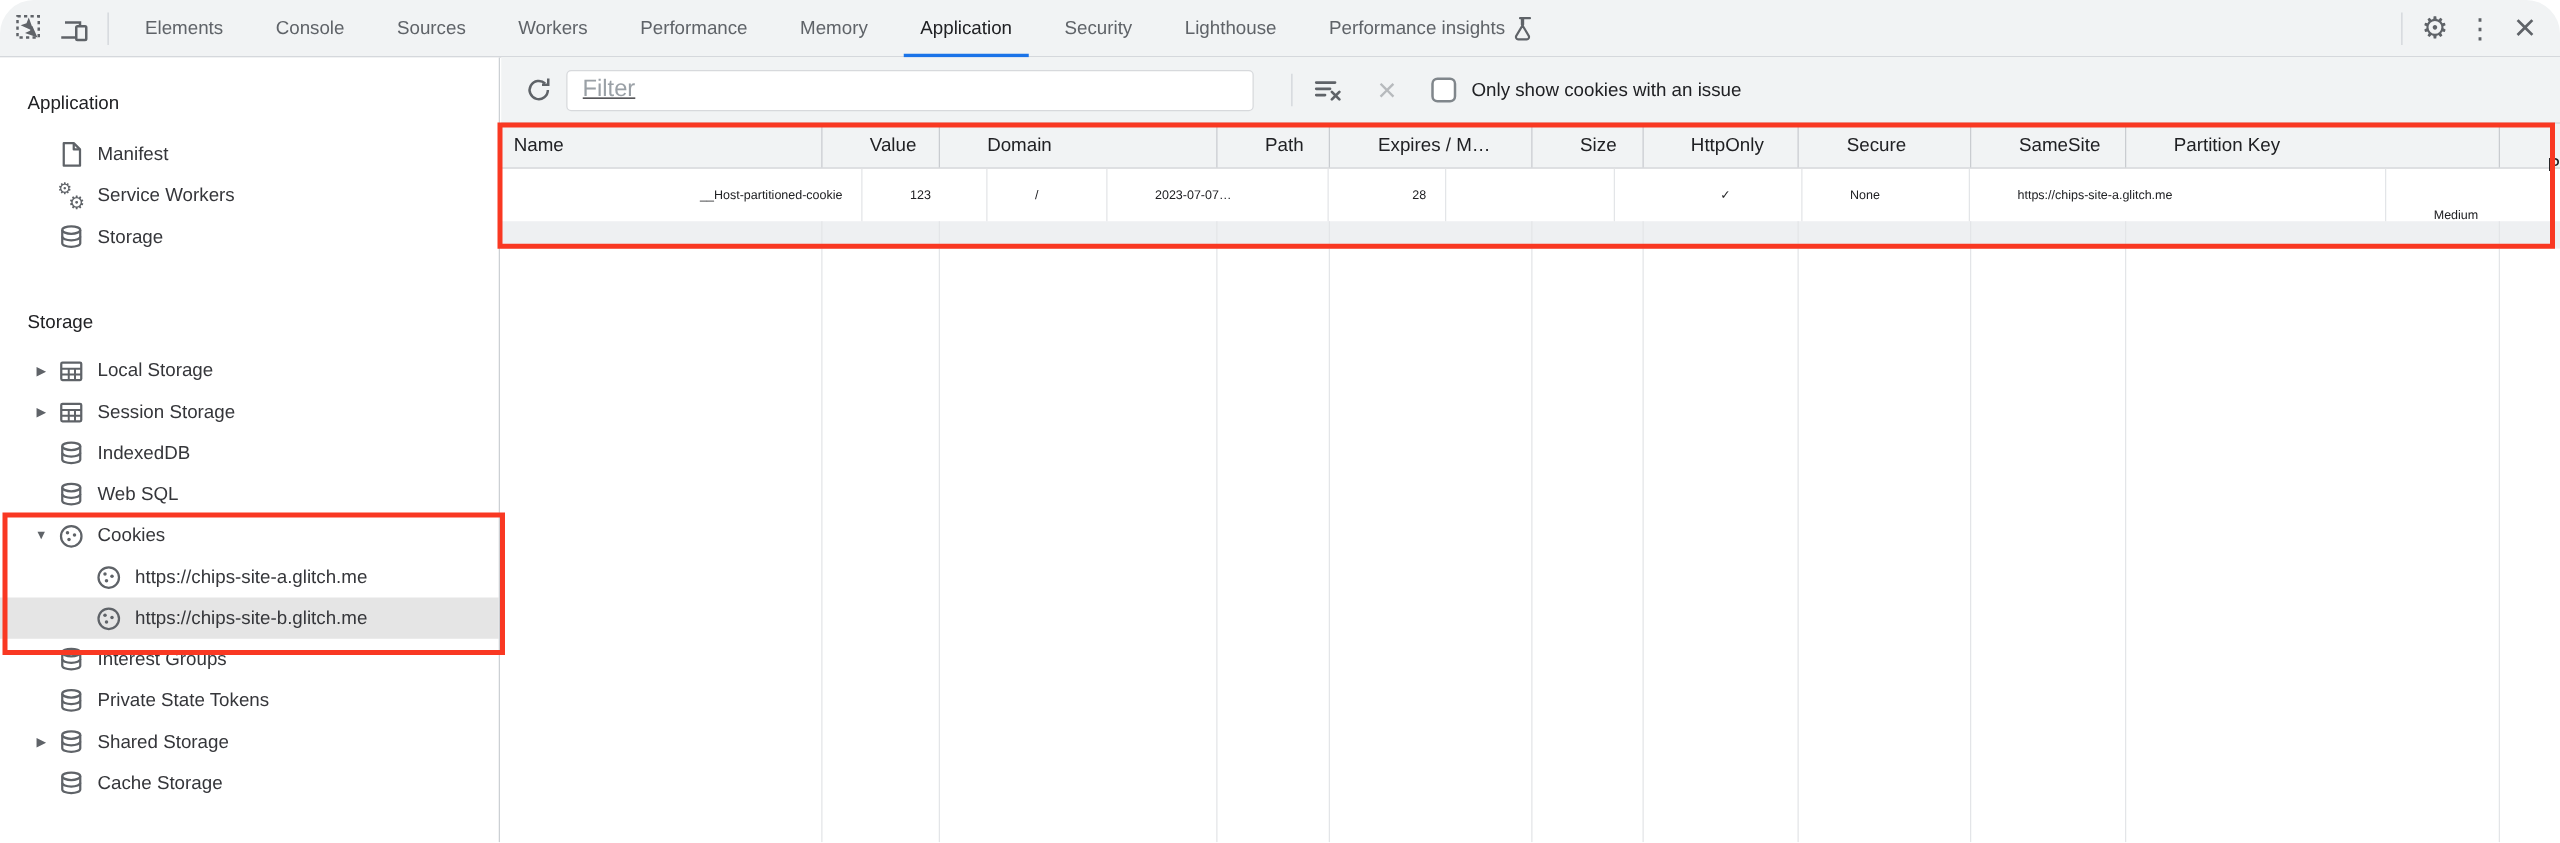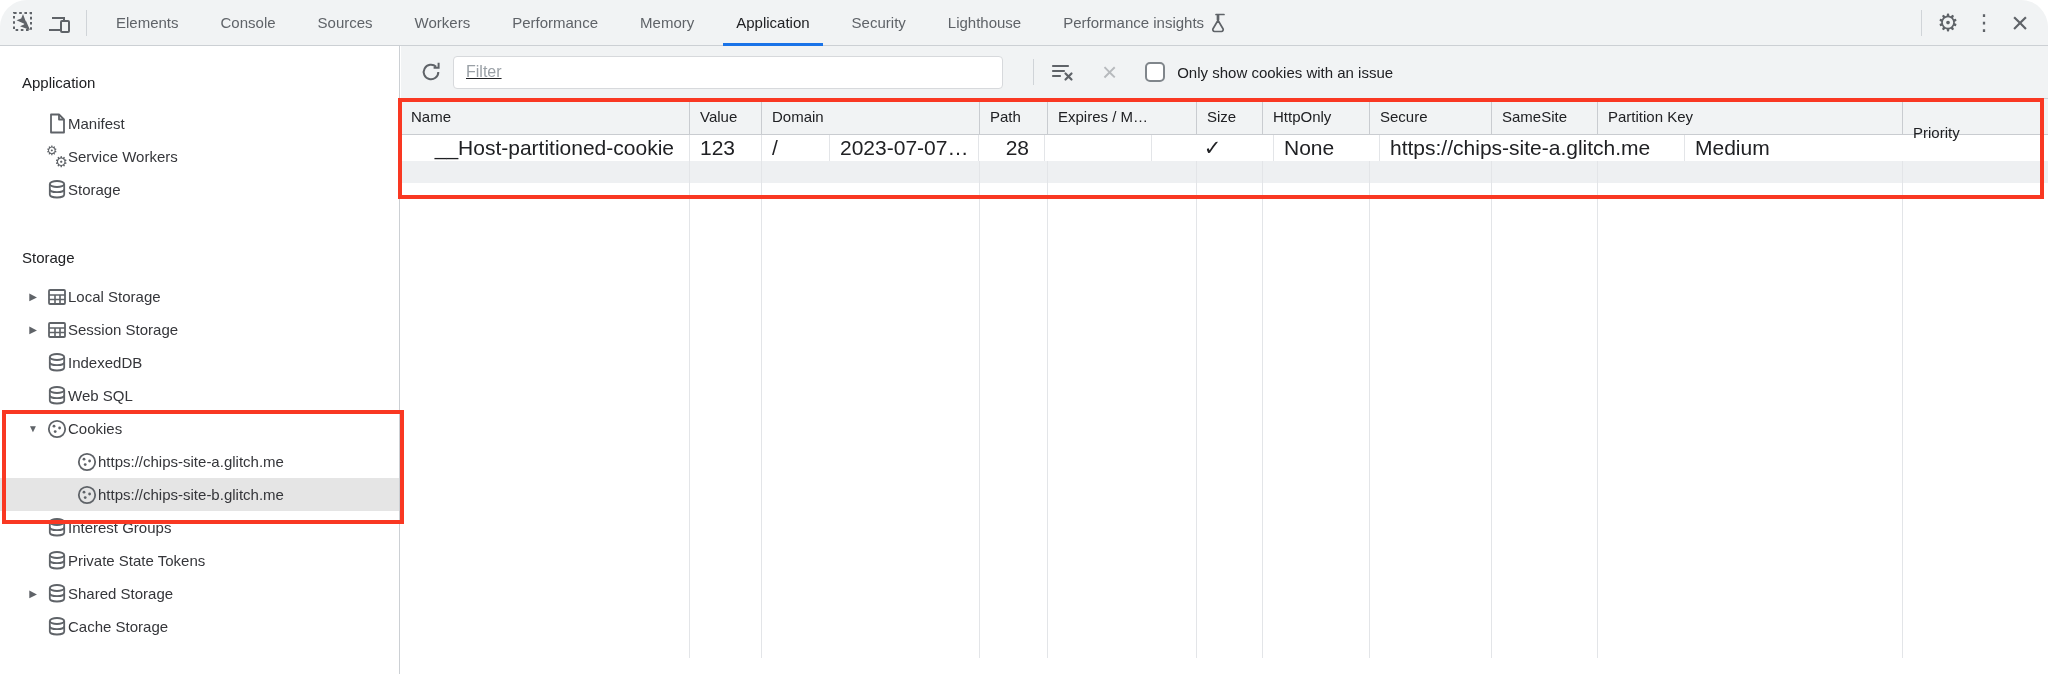--- a/index.html
+++ b/index.html
@@ -28,54 +28,54 @@
   .sidebar { position: absolute; left: 0; top: 46px; width: 400px; bottom: 0; background: #fff;
              border-right: 1px solid #ccd0d4; padding-top: 20px; }
   .section-title { height: 33px; line-height: 33px; padding-left: 22px; font-size: 15px; color: #202124; }
   .sec1-title { margin-bottom: 8px; }
   .sec2-title { margin-top: 35px; margin-bottom: 6px; }
   .side-row { position: relative; display: flex; align-items: center; height: 33px; cursor: pointer; }
   .side-row .arrow { position: absolute; left: 26px; width: 14px; font-size: 10px; color: #5f6368; text-align: center; }
   .side-row .ico { margin-left: 46px; width: 22px; height: 22px; display: flex; align-items: center; justify-content: center;
                    color: #5f6368; flex: 0 0 auto; }
   .side-row.indent2 .ico { margin-left: 76px; }
-  .side-row .lbl { margin-left: 0; font-size: 15px; color: #35363a; white-space: nowrap; }
+  .side-row .lbl { margin-left: 10px; font-size: 15px; color: #35363a; white-space: nowrap; }
   .side-row.selected { background: #e5e5e5; }
   .sw-ico { position: relative; width: 22px; height: 22px; }
   .sw-ico .g1 { position: absolute; left: 0px; top: -3px; font-size: 13px; color: #5f6368; }
   .sw-ico .g2 { position: absolute; right: 0px; bottom: -3px; font-size: 15px; color: #5f6368; }
 
   
   .main { position: absolute; left: 401px; top: 46px; right: 0; bottom: 0; background: #fff; }
   .cookie-toolbar { height: 53px; background: #f1f3f4; border-bottom: 1px solid #ccd0d4;
                     display: flex; align-items: center; padding-left: 14px; }
   .refresh-btn { width: 32px; height: 32px; display: flex; align-items: center; justify-content: center;
                  color: #5f6368; cursor: pointer; flex: 0 0 auto; }
   .filter-input { width: 550px; height: 33px; margin-left: 6px; border: 1px solid #d7d9dc; border-radius: 4px;
-                  background: #fff; font-size: 16px; font-family: "Liberation Sans", sans-serif;
+                  background: #fff; font-size: 19px; font-family: "Liberation Sans", sans-serif;
                   padding: 0 12px; color: #202124; outline: none; text-decoration: underline; }
   .filter-input::placeholder { color: #9aa0a6; }
   .tb-sep { width: 1px; height: 26px; background: #d0d4d8; margin-left: 30px; }
   .clearfilter-btn { margin-left: 16px; color: #5f6368; display: flex; cursor: pointer; }
   .x-btn { margin-left: 26px; color: #b7babd; font-size: 26px; line-height: 1; cursor: pointer; }
   .issue-checkbox { margin-left: 28px; width: 20px; height: 20px; border: 2px solid #80868b; border-radius: 5px;
                     background: #fff; cursor: pointer; flex: 0 0 auto; }
   .issue-label { margin-left: 12px; font-size: 15px; color: #202124; }
 
   
-  .cols { display: flex; }
+  .cols { display: flex; gap: 28px; }
   .c { height: 100%; border-right: 1px solid #e3e5e8; padding: 0 10px; display: flex; align-items: center;
        overflow: hidden; white-space: nowrap; }
   .c0 { width: 289px; } .c1 { width: 72px; } .c2 { width: 218px; } .c3 { width: 68px; }
   .c4 { width: 149px; } .c5 { width: 66px; } .c6 { width: 107px; } .c7 { width: 122px; }
   .c8 { width: 106px; } .c9 { width: 305px; } .c10 { flex: 1; border-right: none; margin-top: 16px; }
   .thead { height: 36px; background: #f1f3f4; border-bottom: 1px solid #c9ccd0; font-size: 15px; color: #202124; }
   .thead .c { border-right: 1px solid #c9ccd0; }
   .thead .c10 { border-right: none; }
-  .trow { height: 26px; background: #fff; font-size: 21px; color: #202124; align-items: flex-end; }
+  .trow { height: 42px; background: #fff; font-size: 10px; color: #202124; }
   .trow .c0, .trow .c5 { justify-content: flex-end; padding-right: 15px; }
   .trow .c7 { justify-content: center; }
   .stripe { height: 22px; background: #eef0f2; }
   .gridarea { height: 475px; background: #fff; }
 
   
   .annot { position: absolute; border: 4px solid #f93822; pointer-events: none; z-index: 50; }
   .annot-cookies { left: 2px; top: 410px; width: 402px; height: 114px; }
   .annot-table { left: 398px; top: 98px; width: 1646px; height: 101px; }
 

